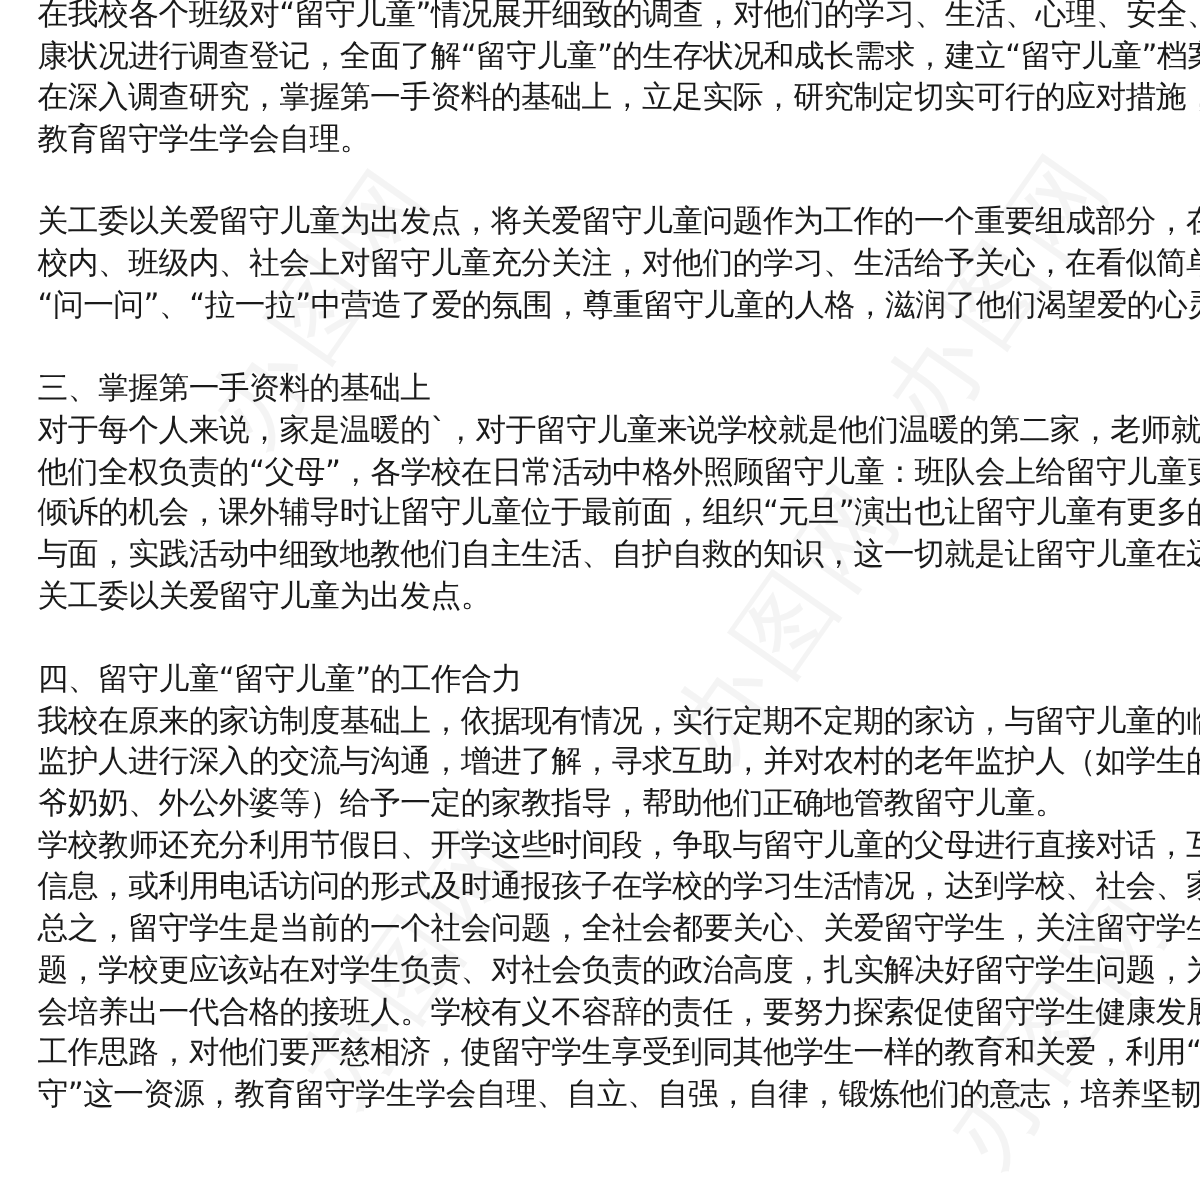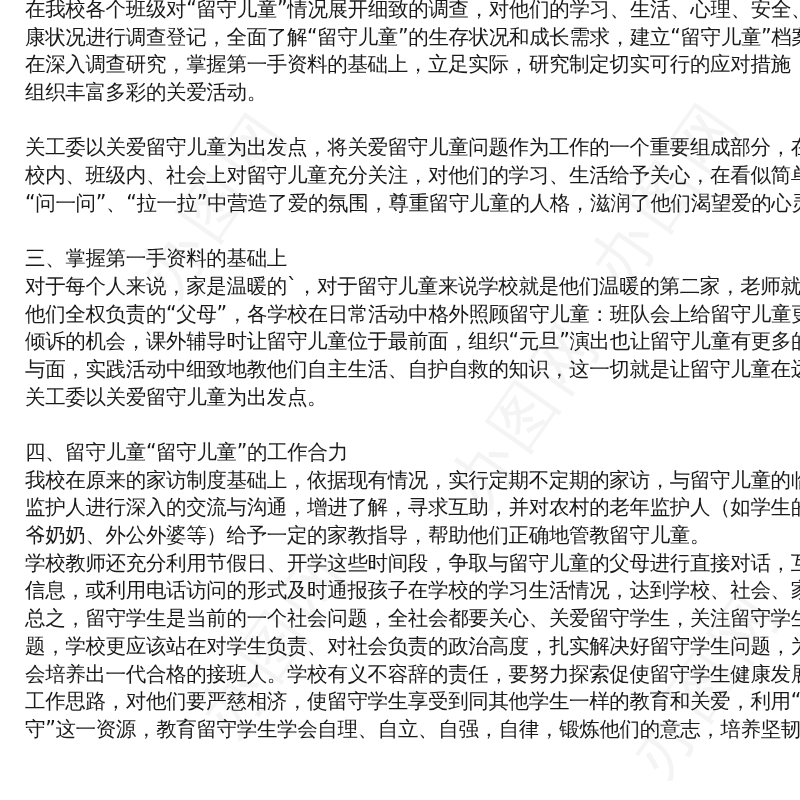--- a/index.html
+++ b/index.html
@@ -49,21 +49,21 @@
 <div class="watermark" style="left:420px; top:370px;">办图网</div>
 <div class="watermark" style="left:170px; top:600px;">办图网</div>
 <div class="watermark" style="left:600px; top:640px;">办图网</div>
 
 <div class="page">
 
   <div>
     <span class="line">在我校各个班级对“留守儿童”情况展开细致的调查，对他们的学习、生活、心理、安全、健</span>
     <span class="line">康状况进行调查登记，全面了解“留守儿童”的生存状况和成长需求，建立“留守儿童”档案。</span>
     <span class="line">在深入调查研究，掌握第一手资料的基础上，立足实际，研究制定切实可行的应对措施，增</span>
-    <span class="line">组织丰富多彩的关爱活动。</span>
+    <span class="line">教育留守学生学会自理。</span>
   </div>
 
   <div class="blank"></div>
 
   <div>
     <span class="line">关工委以关爱留守儿童为出发点，将关爱留守儿童问题作为工作的一个重要组成部分，在学</span>
     <span class="line">校内、班级内、社会上对留守儿童充分关注，对他们的学习、生活给予关心，在看似简单的</span>
     <span class="line">“问一问”、“拉一拉”中营造了爱的氛围，尊重留守儿童的人格，滋润了他们渴望爱的心灵。</span>
   </div>
 

